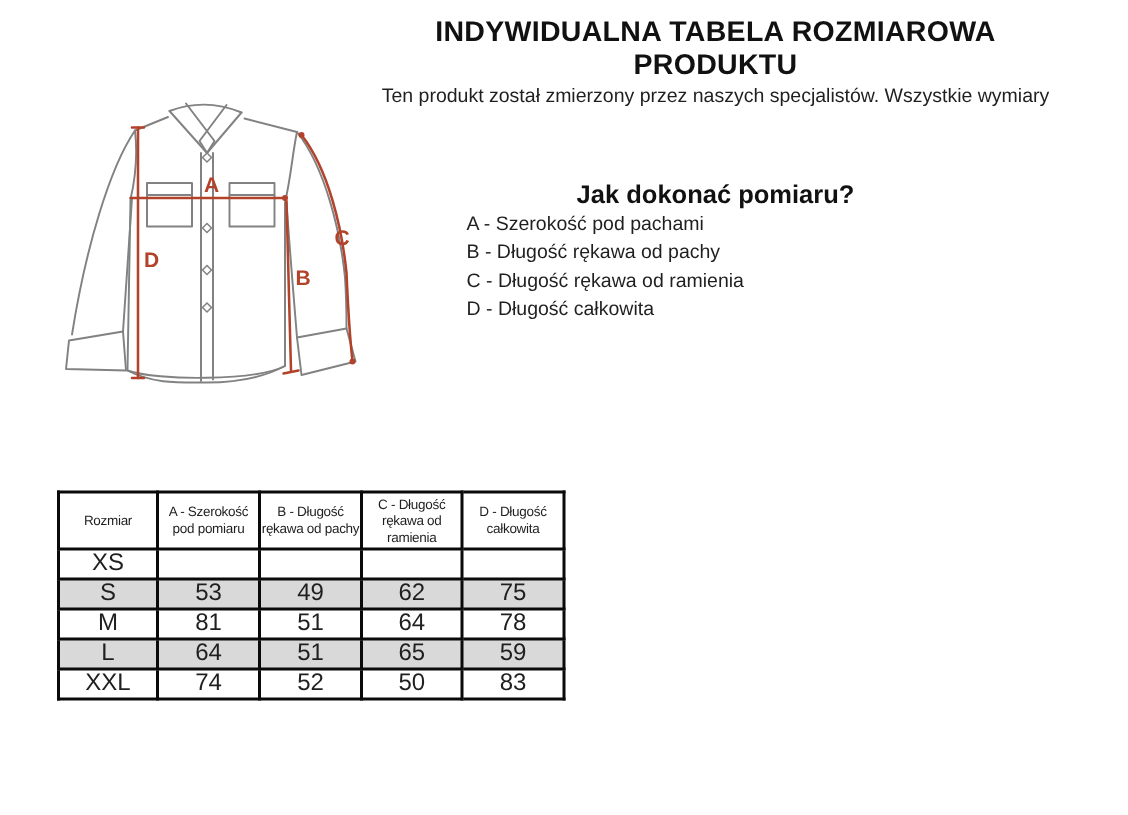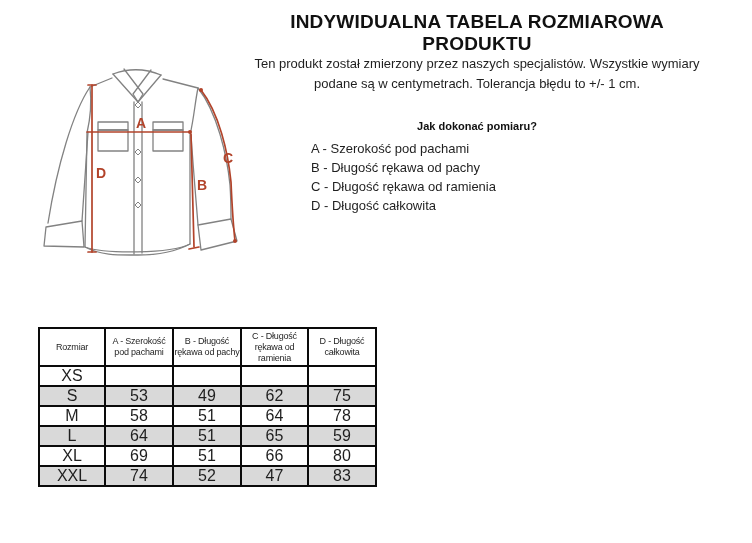--- a/index.html
+++ b/index.html
@@ -6,21 +6,21 @@
   body{width:752px;height:543px;position:relative;overflow:hidden;
        font-family:"Liberation Sans",sans-serif;color:#1f1f1f;}
   .abs{position:absolute;}
 
   
   .title{top:11px;left:253px;width:448px;text-align:center;
          font-size:19px;font-weight:bold;letter-spacing:.2px;color:#111;}
   .intro{top:54px;left:241px;width:472px;text-align:center;
          font-size:13px;line-height:20px;}
   .howto-head{top:120px;left:253px;width:448px;text-align:center;
-         font-size:11px;font-weight:bold;color:#111;}
+         font-size:17px;font-weight:bold;color:#111;}
   .legend{top:139px;left:311px;font-size:13px;line-height:19px;}
 
   
   .shirt{top:60px;left:35px;}
   .outline{stroke:#828282;stroke-width:1.3;fill:none;stroke-linejoin:round;stroke-linecap:round;}
   .outline-f{stroke:#828282;stroke-width:1.3;fill:#ffffff;stroke-linejoin:round;}
   .red{stroke:#b2432a;stroke-width:1.7;fill:none;stroke-linecap:round;}
   .red-dot{fill:#b2432a;stroke:none;}
   .red-label{fill:#b2432a;font-family:"Liberation Sans",sans-serif;
              font-size:14px;font-weight:bold;}
@@ -37,21 +37,20 @@
   col.c0{width:66px;} col.c1{width:68px;} col.c2{width:68px;}
   col.c3{width:67px;} col.c4{width:68px;}
 </style>
 </head>
 <body>
 
 <div class="abs title">INDYWIDUALNA TABELA ROZMIAROWA PRODUKTU</div>
 
 <div class="abs intro">
   <div>Ten produkt został zmierzony przez naszych specjalistów. Wszystkie wymiary</div>
-  <div>podane są w centymetrach. Tolerancja błędu to +/- 1 cm.</div>
 </div>
 
 <div class="abs howto-head">Jak dokonać pomiaru?</div>
 
 <div class="abs legend">
   <div>A - Szerokość pod pachami</div>
   <div>B - Długość rękawa od pachy</div>
   <div>C - Długość rękawa od ramienia</div>
   <div>D - Długość całkowita</div>
 </div>
@@ -112,21 +111,21 @@
       <col class="c0">
       <col class="c1">
       <col class="c2">
       <col class="c3">
       <col class="c4">
     </colgroup>
   <thead>
     <tr>
       <th>Rozmiar</th>
       <th>A - Szerokość
-pod pachami</th>
+pod pomiaru</th>
       <th>B - Długość
 rękawa od pachy</th>
       <th>C - Długość
 rękawa od
 ramienia</th>
       <th>D - Długość
 całkowita</th>
     </tr>
   </thead>
   <tbody>
@@ -139,40 +138,33 @@
     </tr>
     <tr>
       <td>S</td>
       <td>53</td>
       <td>49</td>
       <td>62</td>
       <td>75</td>
     </tr>
     <tr>
       <td>M</td>
-      <td>58</td>
+      <td>81</td>
       <td>51</td>
       <td>64</td>
       <td>78</td>
     </tr>
     <tr>
       <td>L</td>
       <td>64</td>
       <td>51</td>
       <td>65</td>
       <td>59</td>
     </tr>
     <tr>
-      <td>XL</td>
-      <td>69</td>
-      <td>51</td>
-      <td>66</td>
-      <td>80</td>
-    </tr>
-    <tr>
       <td>XXL</td>
       <td>74</td>
       <td>52</td>
-      <td>47</td>
+      <td>50</td>
       <td>83</td>
     </tr>
   </tbody>
 </table>
 
 </body></html>

